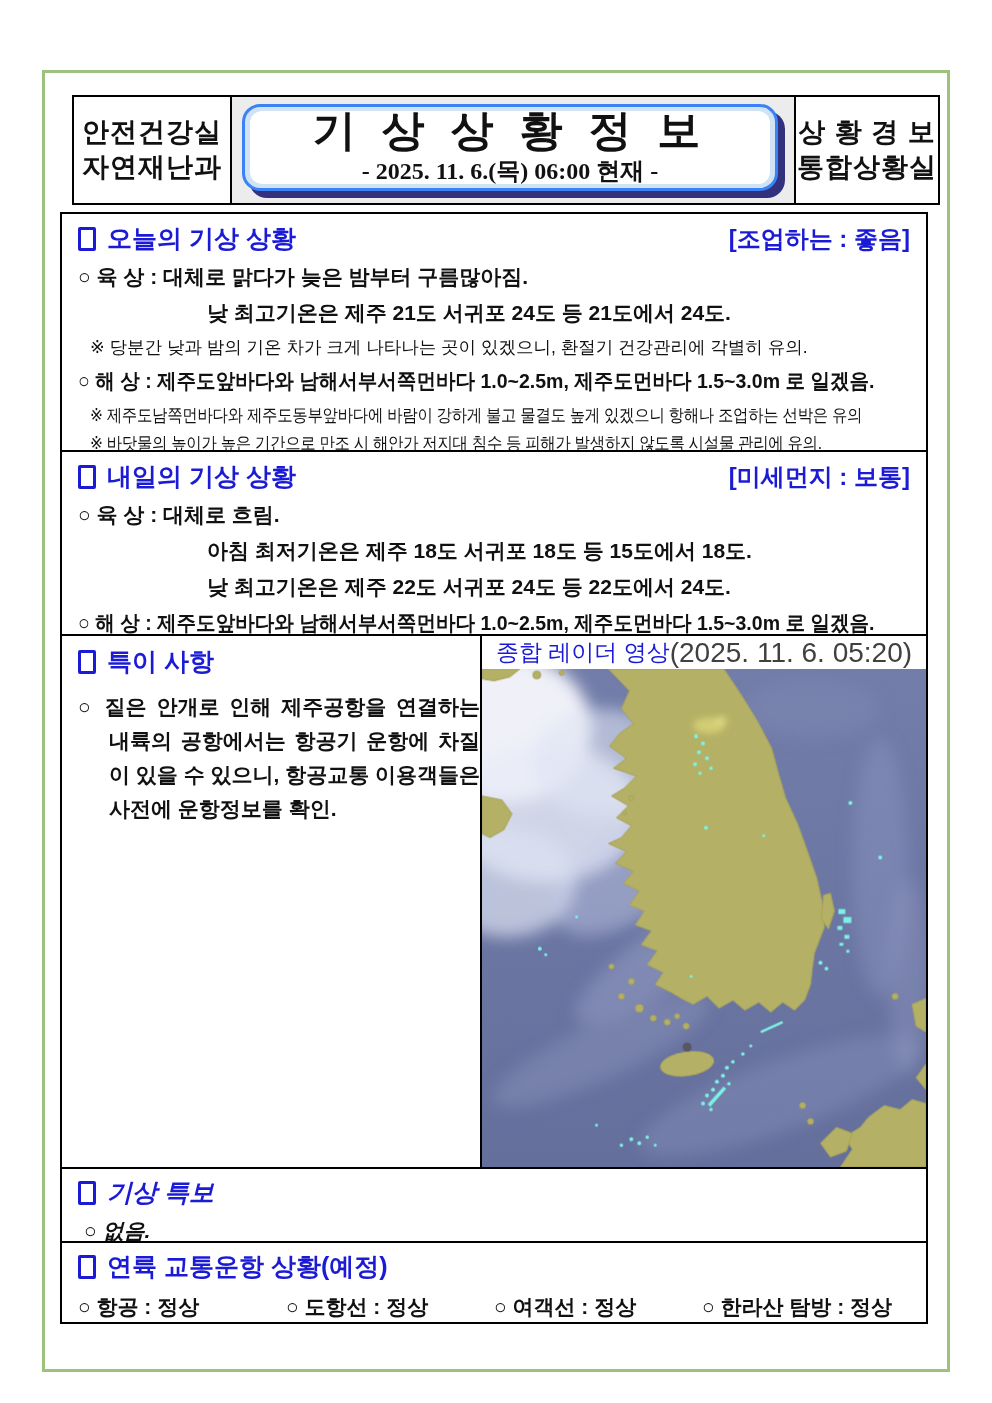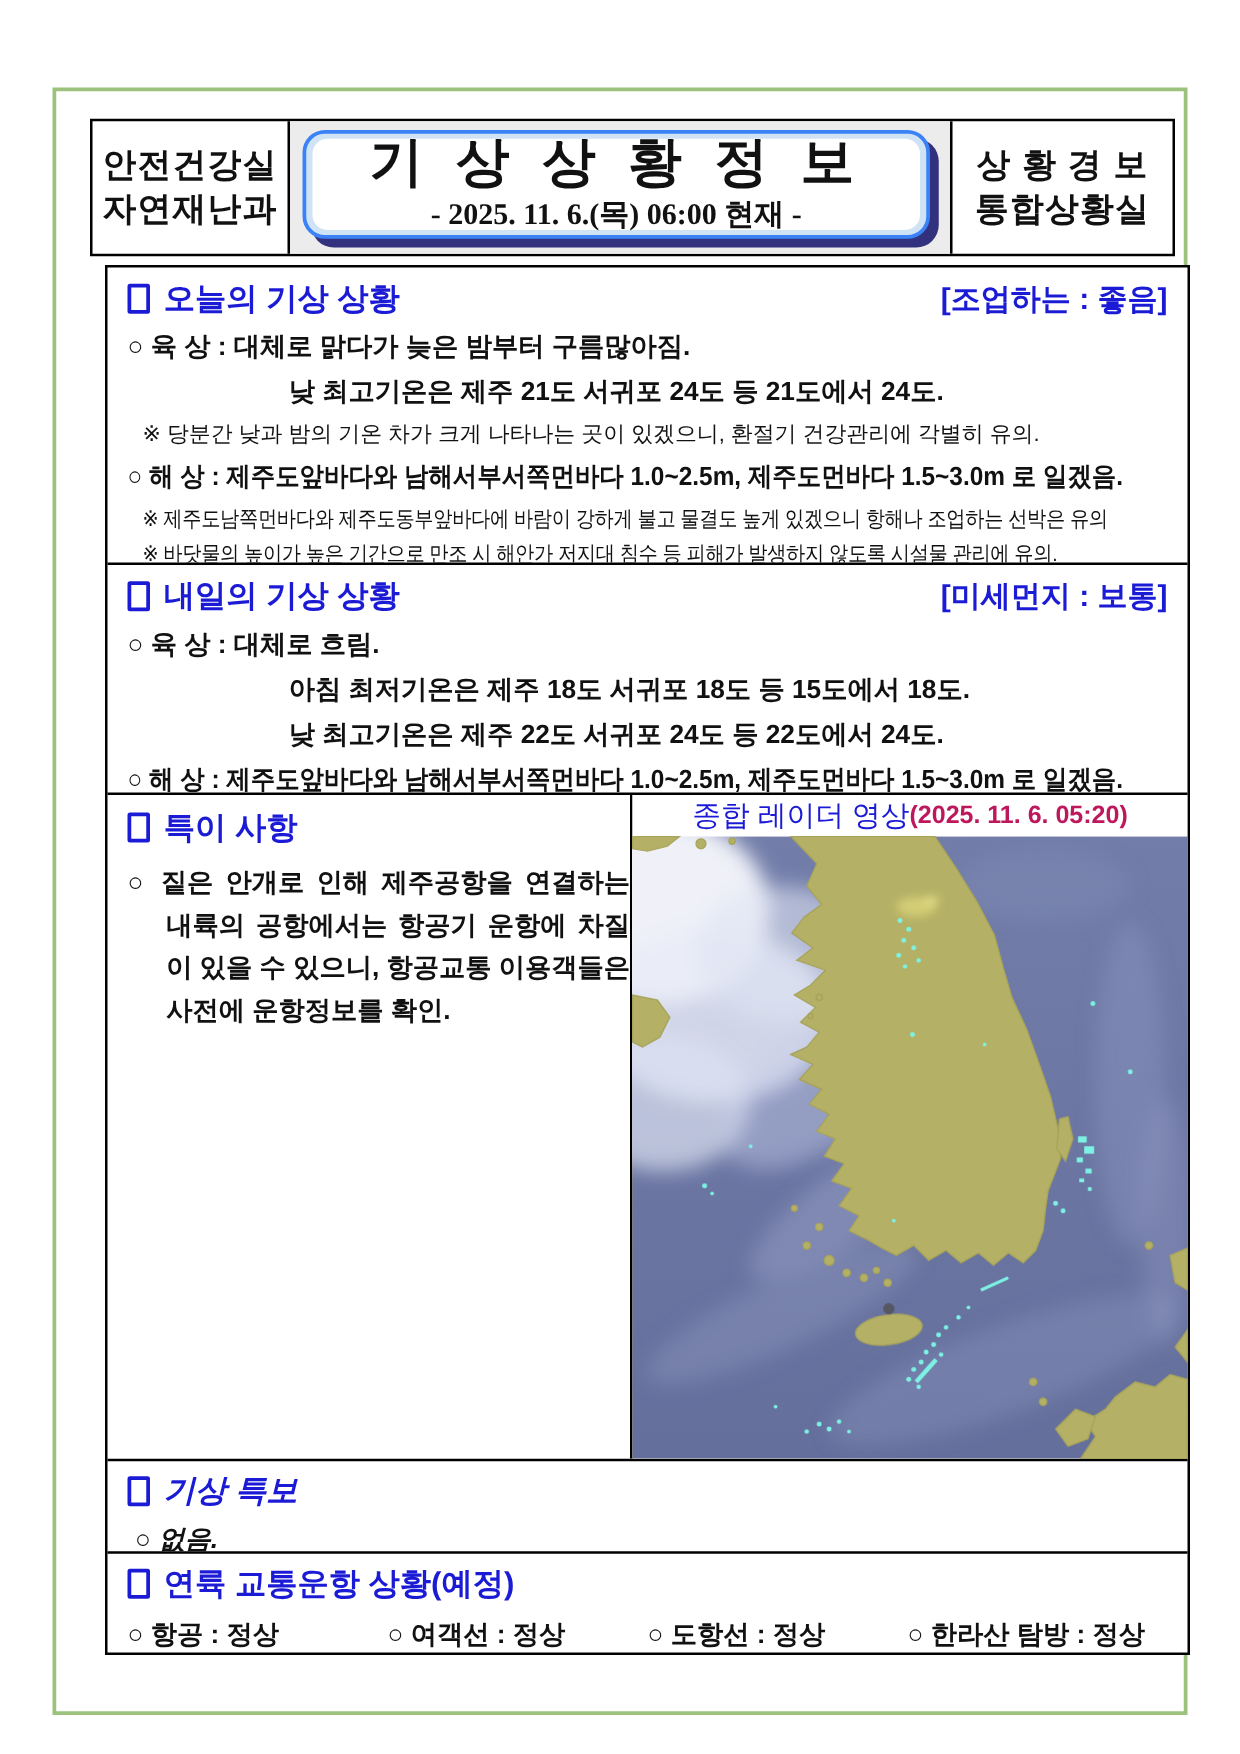--- a/index.html
+++ b/index.html
@@ -16,35 +16,35 @@
   
   .header-table {
     position:absolute; left:72px; top:95px; width:868px; height:110px;
     display:flex; border:2px solid #000; background:#fff;
   }
   .hcell-left, .hcell-right {
     display:flex; flex-direction:column; justify-content:center; align-items:center;
     gap:8px; font-weight:800; font-size:27px; letter-spacing:1px; line-height:1;
   }
   .hcell-left  { width:158px; border-right:2px solid #000; }
-  .hcell-right { width:176px; }
+  .hcell-right { width:142px; }
   .hcell-center { flex:1; background:#ececec; border-right:2px solid #000; padding:7px 16px 12px 10px; }
   .title-box {
     height:100%; background:#cfe3f5; border:3px solid #3b82f6; border-radius:18px;
     box-shadow:7px 7px 0 0 #31317e; padding:4px 5px;
   }
   .title-inner {
     background:#fff; height:100%; border-radius:12px;
     display:flex; flex-direction:column; align-items:center; justify-content:center;
   }
   .main-title { font-size:43px; font-weight:800; letter-spacing:7px; line-height:1.05; white-space:nowrap; }
   .subtitle   { font-family:"Liberation Serif","DejaVu Serif",serif; font-weight:700; font-size:24px; margin-top:1px; white-space:nowrap; }
   
   .main-table {
-    position:absolute; left:84px; top:212px; width:868px;
+    position:absolute; left:60px; top:212px; width:868px;
     border:2px solid #000; background:#fff;
   }
   .row { border-bottom:2px solid #000; position:relative; overflow:hidden; }
   .row:last-child { border-bottom:none; }
   .row-today     { height:238px; padding:8px 16px 0 16px; }
   .row-tomorrow  { height:184px; padding:8px 16px 0 16px; }
   .row-special   { height:533px; display:flex; padding:0; }
   .row-warning   { height:74px;  padding:7px 16px 0 16px;font-style:italic; }
   .row-transport { height:79px;  padding:7px 16px 0 16px; }
 
@@ -64,21 +64,21 @@
   .sp-body {
     font-weight:700; font-size:21px; line-height:1.62; margin-top:12px;
     padding-left:31px; text-indent:-31px; text-align:justify;
   }
   .sp-right { flex:1; display:flex; flex-direction:column; }
   .radar-caption {
     height:33px; display:flex; align-items:center; justify-content:center;
     white-space:nowrap; background:#fff;
   }
   .radar-caption .rt { color:#1b1bd6; font-weight:400; font-size:23px; }
-  .radar-caption .rtime { color:#be185d; font-weight:700; font-size:20px; }
+  .radar-caption .rtime { color:#404040; font-weight:400; font-size:28px; }
   .radar-img { flex:1; overflow:hidden; }
   .radar-img svg { display:block; width:100%; height:100%; }
 
   
   .transport-items { display:flex; margin-top:10px; font-weight:700; font-size:21px; }
   .transport-items span { width:25%; white-space:nowrap; }
 </style>
 </head>
 <body>
 
@@ -271,19 +271,19 @@
     <div class="b-line" style="margin-left:6px">○ 없음.</div>
   </div>
 
   <div class="row row-transport">
     <div class="sec-title">
       <span class="sq"></span>
       <span>연륙 교통운항 상황(예정)</span>
     </div>
     <div class="transport-items">
       <span>○ 항공 : 정상</span>
+      <span>○ 도항선 : 정상</span>
       <span>○ 여객선 : 정상</span>
-      <span>○ 도항선 : 정상</span>
       <span>○ 한라산 탐방 : 정상</span>
     </div>
   </div>
 
 </div>
 
 </body></html>

